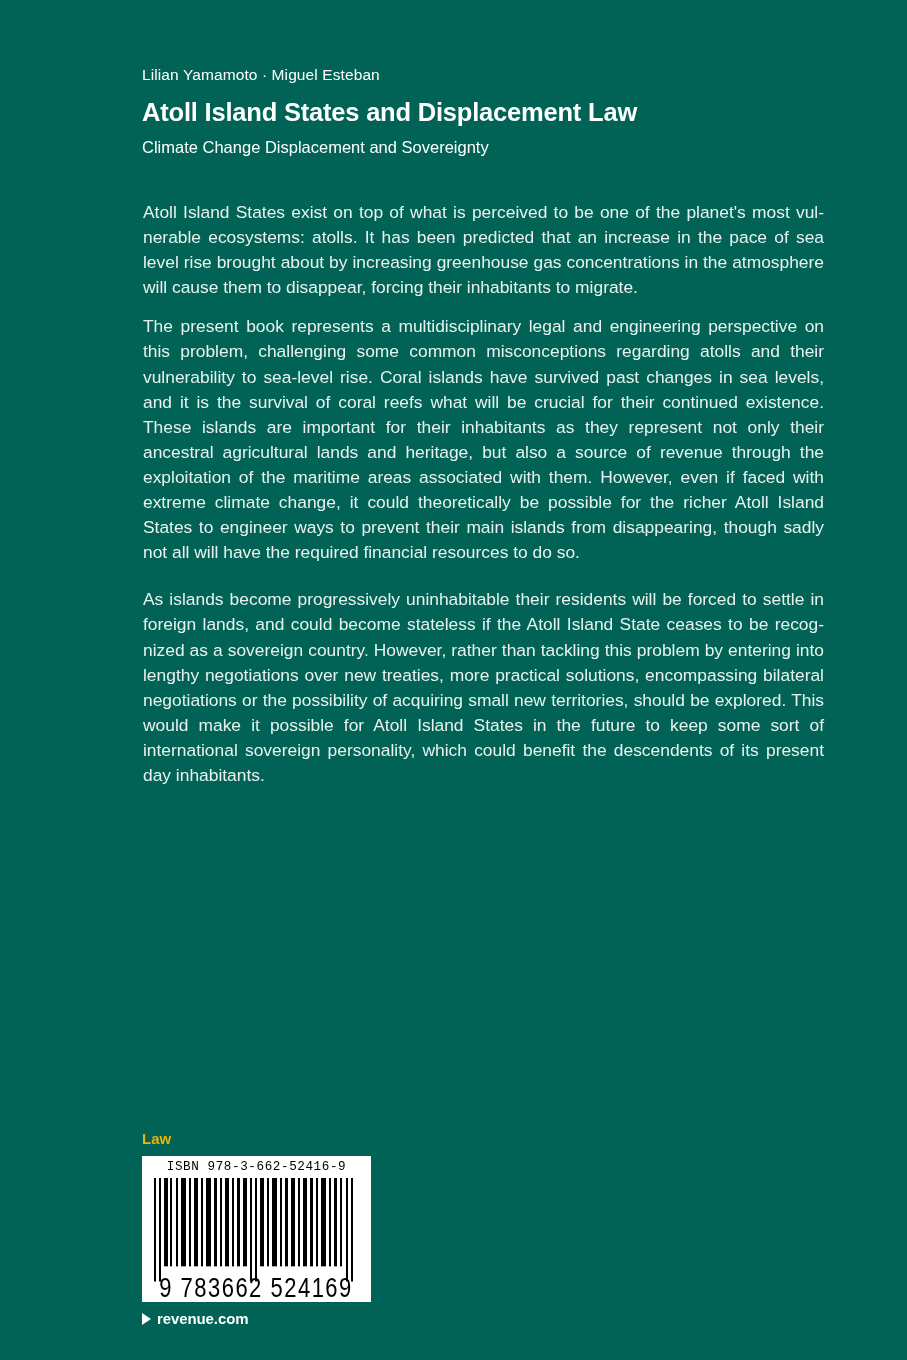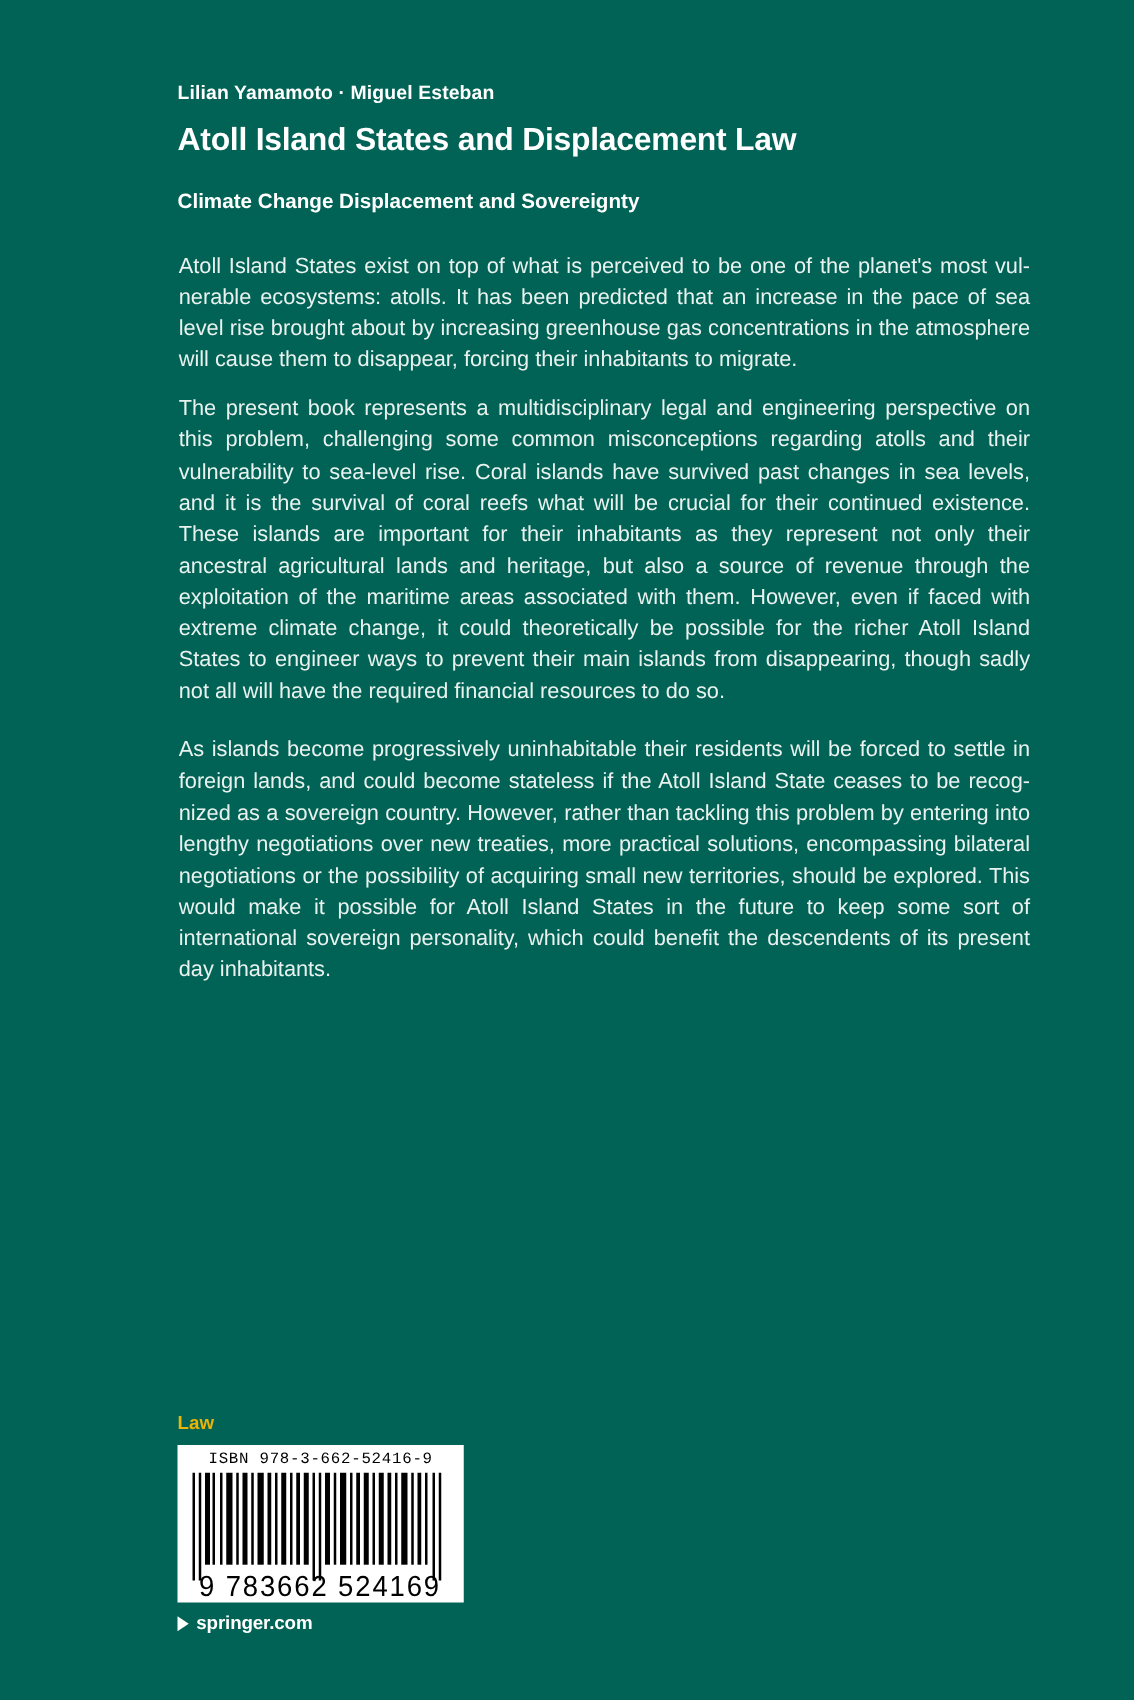--- a/index.html
+++ b/index.html
@@ -23,43 +23,43 @@
   
   .header {
     position: absolute;
     left: 142px;
     top: 66px;
     width: 700px;
   }
   .authors {
     font-family: "Liberation Sans", sans-serif;
     font-size: 15.5px;
-    font-weight: 700;
+    font-weight: 400;
     color: #ffffff;
     letter-spacing: 0.1px;
     line-height: 1.2;
     white-space: nowrap;
   }
   .book-title {
     font-family: "Liberation Sans", sans-serif;
     font-size: 25.5px;
     font-weight: 700;
     color: #ffffff;
     line-height: 1.25;
     margin-top: 12px;
     letter-spacing: -0.2px;
     white-space: nowrap;
   }
   .book-subtitle {
     font-family: "Liberation Sans", sans-serif;
     font-size: 16.5px;
-    font-weight: 700;
+    font-weight: 400;
     color: #ffffff;
     line-height: 1.25;
-    margin-top: 23px;
+    margin-top: 9px;
     letter-spacing: 0px;
     white-space: nowrap;
   }
 
   
   .blurb {
     position: absolute;
     left: 143px;
     top: 200px;
     width: 681px;
@@ -89,21 +89,21 @@
   .subject-label {
     font-family: "Liberation Sans", sans-serif;
     font-size: 15px;
     font-weight: 700;
     color: #eab308;
     line-height: 1.2;
     margin-bottom: 8px;
   }
   .barcode-box {
     width: 229px;
-    height: 126px;
+    height: 146px;
     background: #ffffff;
     box-sizing: border-box;
     padding: 5px 8px 3px 8px;
     display: flex;
     flex-direction: column;
     position: relative;
   }
   .isbn-text {
     font-family: "Liberation Mono", monospace;
     font-size: 12.6px;
@@ -211,17 +211,17 @@
             <rect x="196" y="0" width="2" height="82"></rect>
             <rect x="201" y="0" width="2" height="82"></rect>
           </g>
           <text x="106" y="94" text-anchor="middle" font-family="Liberation Sans, sans-serif" font-size="22" letter-spacing="1.5" fill="#000000">9 783662 524169</text>
         </svg>
       </div>
     </div>
 
     <div class="springer-line">
       <span class="play-triangle"></span>
-      <span class="springer-text">springer.com</span>
+      <span class="springer-text">revenue.com</span>
     </div>
   </div>
 
 </div>
 
 </body></html>

